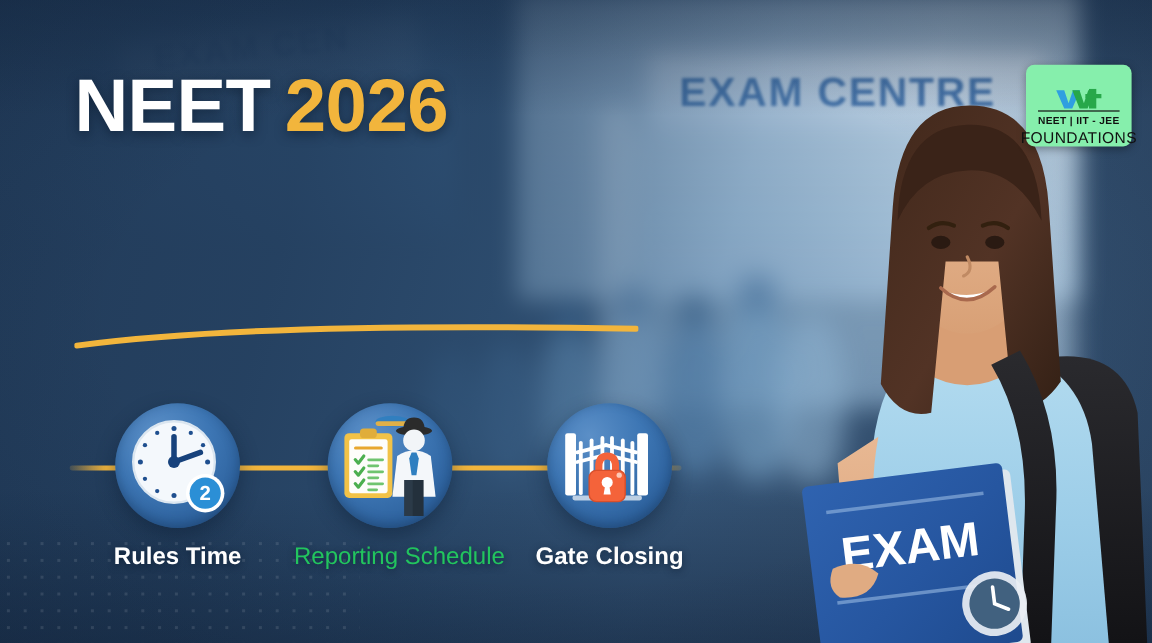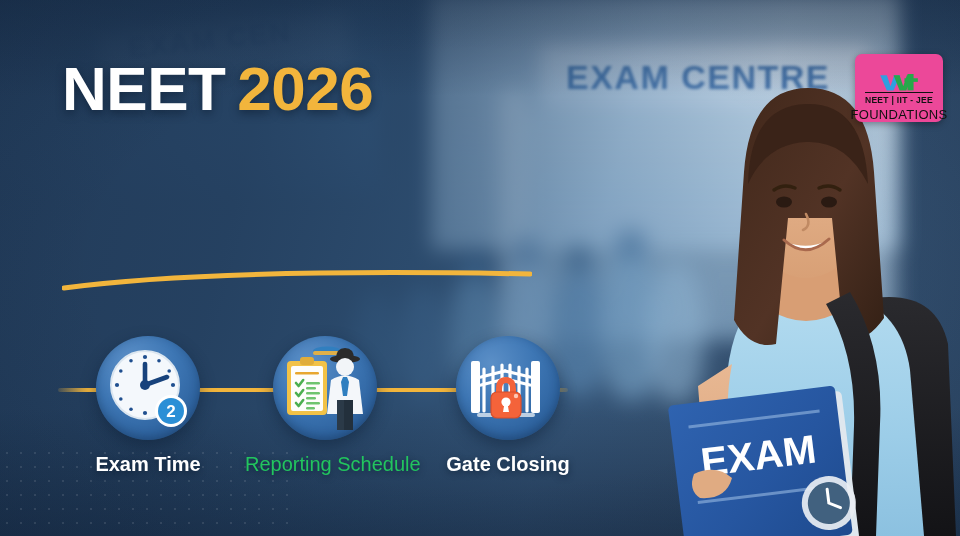--- a/index.html
+++ b/index.html
@@ -166,21 +166,21 @@
     overflow: visible;
   }
 
   
   .logo-card {
     position: absolute;
     right: 17px;
     top: 54px;
     width: 88px;
     height: 68px;
-    background: #ec4899;
+    background: #86efac;
     border-radius: 7px;
     box-shadow: 0 2px 7px rgba(0,0,0,0.35);
     z-index: 8;
     display: flex;
     flex-direction: column;
     align-items: center;
     justify-content: flex-start;
     padding-top: 20px;
     box-sizing: border-box;
   }
@@ -409,21 +409,21 @@
           <path d="M40 40 L40 19" stroke="#17427c" stroke-width="4.6" stroke-linecap="round"></path>
           <path d="M40 40 L62 32" stroke="#17427c" stroke-width="4.6" stroke-linecap="round"></path>
           <circle cx="40" cy="40" r="5" fill="#17427c"></circle>
           <g>
             <circle cx="66" cy="66" r="16" fill="#ffffff"></circle>
             <circle cx="66" cy="66" r="13" fill="#2b8fd6"></circle>
             <text x="66" y="72" text-anchor="middle" font-family="Liberation Sans, sans-serif" font-size="17" font-weight="700" fill="#ffffff">2</text>
           </g>
         </svg>
       </div>
-      <div class="icon-label bold">Exam Time</div>
+      <div class="icon-label bold">Rules Time</div>
     </div>
 
     <div class="icon-item mid" style="left:245px; top:0;">
       <div class="icon-circle">
         <svg class="icon-svg" width="92" height="92" viewBox="0 0 92 92" xmlns="http://www.w3.org/2000/svg">
 
           <g opacity="0.9">
             <ellipse cx="48" cy="9" rx="14" ry="4.5" fill="#2f7fc0"></ellipse>
             <rect x="34" y="9" width="28" height="4" rx="2" fill="#f0b53c"></rect>
           </g>

